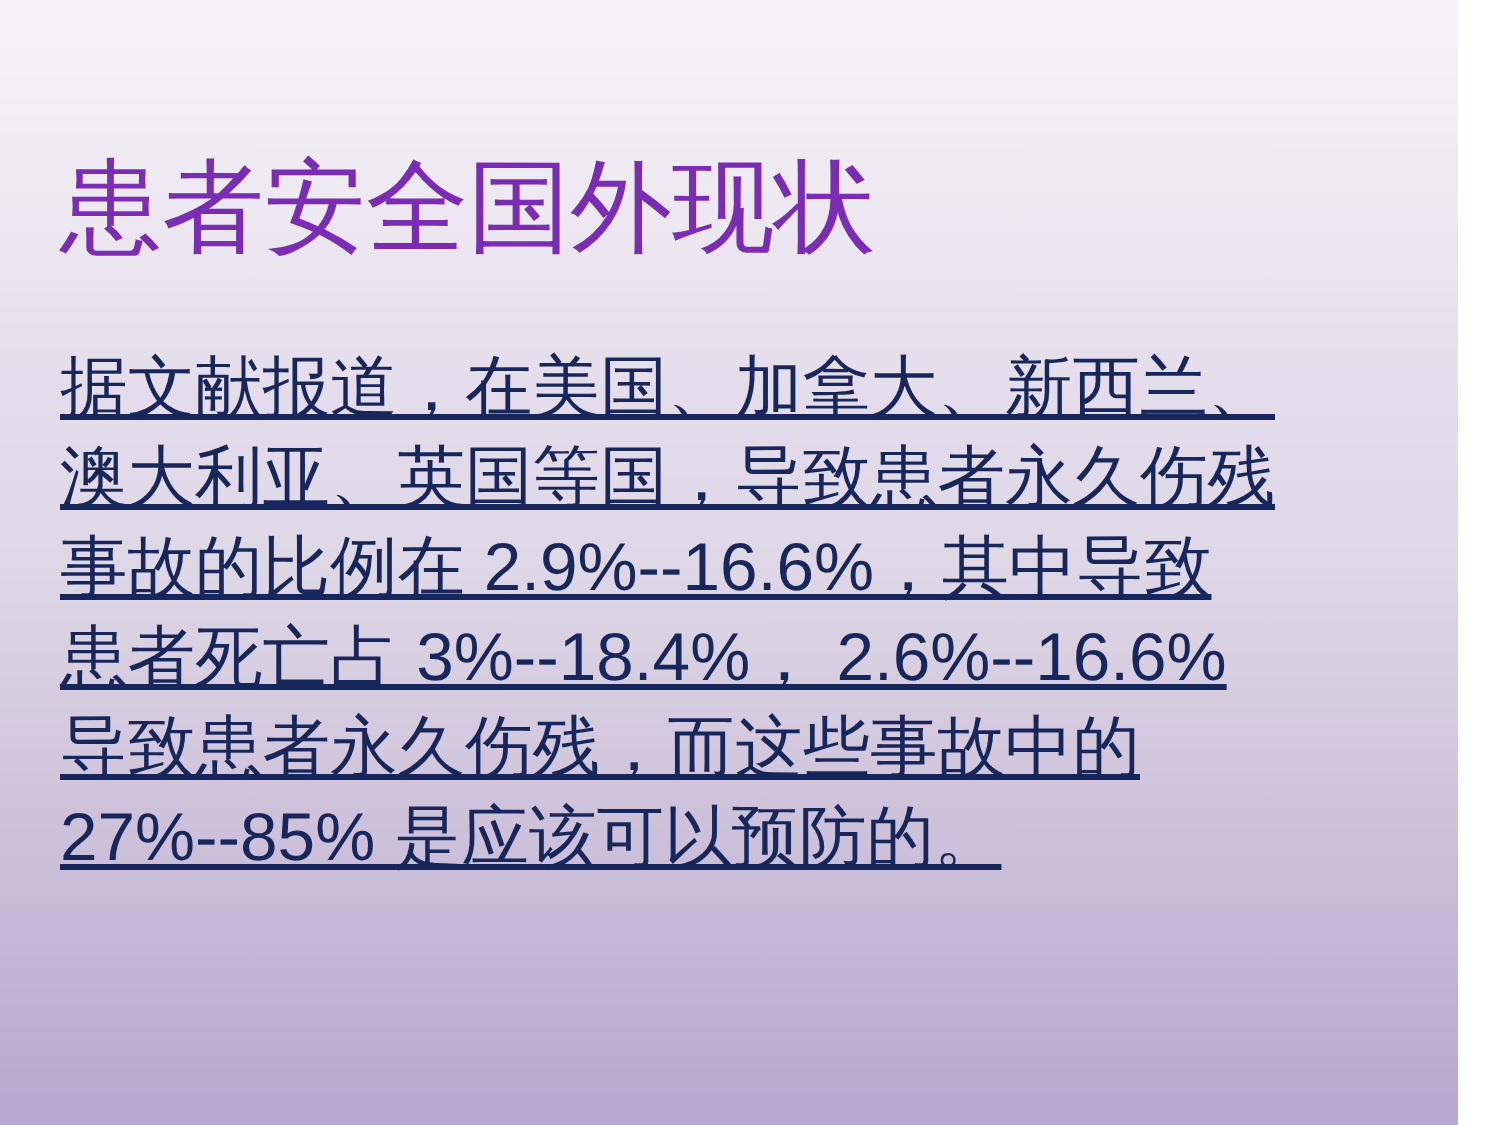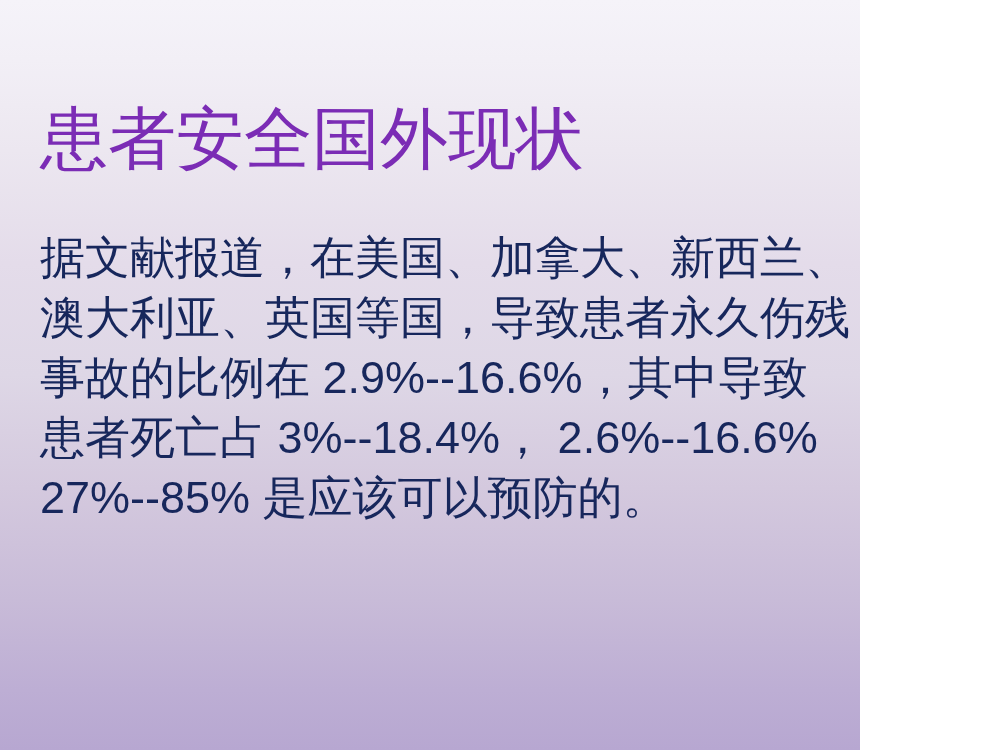--- a/index.html
+++ b/index.html
@@ -3,21 +3,21 @@
 <meta charset="utf-8">
 <title>Slide</title>
 <style>
   html, body {
     margin: 0;
     padding: 0;
     background: #ffffff;
   }
   .slide {
     position: relative;
-    width: 860px;
+    width: 972px;
     height: 750px;
     overflow: hidden;
     background: linear-gradient(
       to bottom,
       #f5f3f9 0%,
       #f2eff6 8%,
       #ece7f0 20%,
       #e4dcea 35%,
       #ded7e6 50%,
       #d4c9de 65%,
@@ -49,30 +49,32 @@
     width: 930px;
   }
 
   .body-line {
     color: #17275c;
     font-size: 45px;
     line-height: 60px;
     font-weight: 400;
     white-space: pre;
     letter-spacing: 0px;
+    text-decoration: underline;
   }
 </style>
 </head>
 <body>
 
 <div class="slide">
 
   <h1 class="slide-title">患者安全国外现状</h1>
 
   <div class="slide-body">
     <div class="body-line">据文献报道，在美国、加拿大、新西兰、</div>
     <div class="body-line">澳大利亚、英国等国，导致患者永久伤残</div>
     <div class="body-line">事故的比例在 2.9%--16.6%，其中导致</div>
     <div class="body-line">患者死亡占 3%--18.4%， 2.6%--16.6%</div>
+    <div class="body-line">导致患者永久伤残，而这些事故中的</div>
     <div class="body-line">27%--85% 是应该可以预防的。</div>
   </div>
 
 </div>
 
 </body></html>

